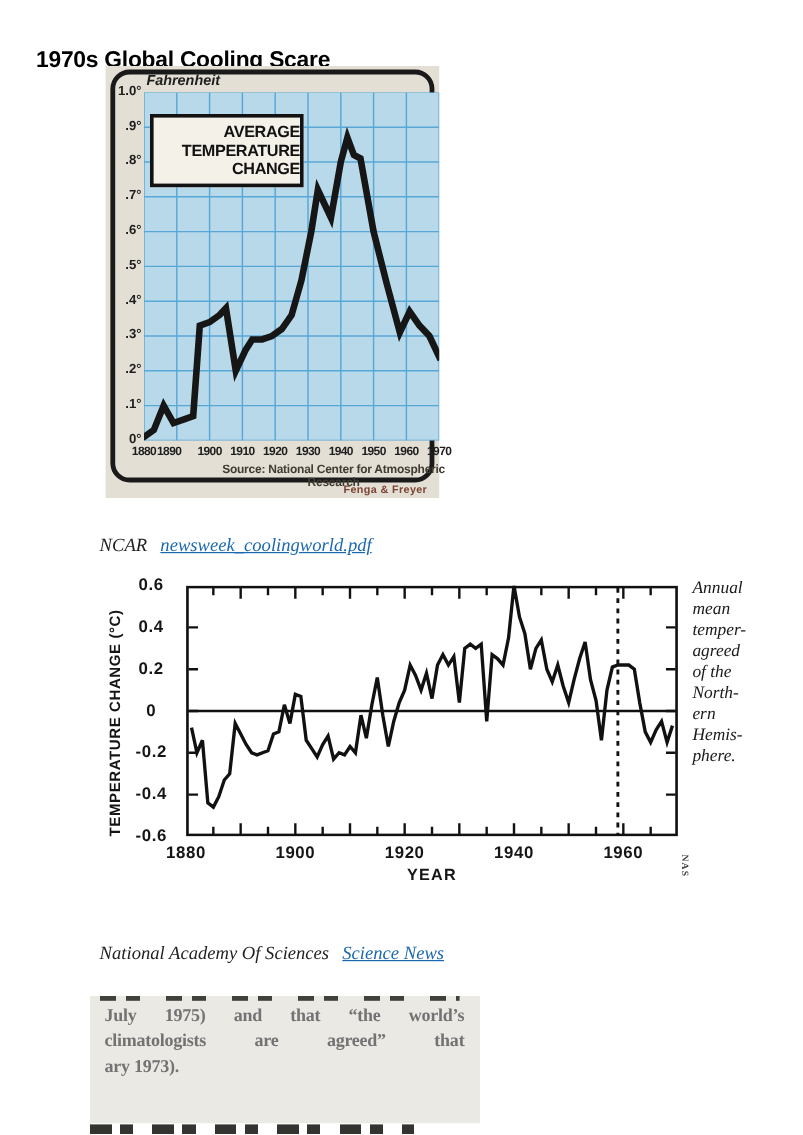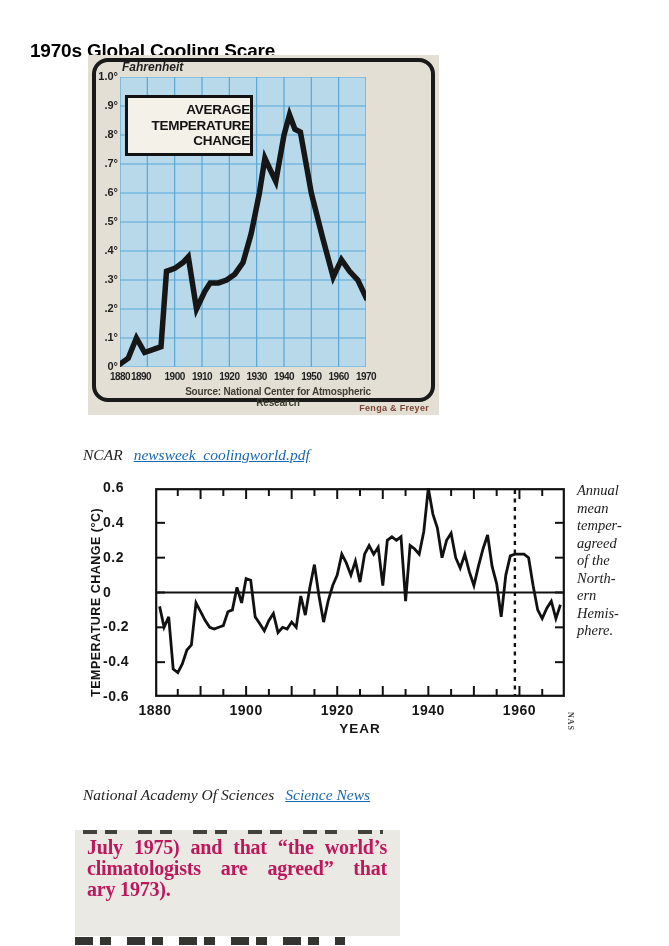--- a/index.html
+++ b/index.html
@@ -3,21 +3,21 @@
 <meta charset="utf-8">
 <style>
   html,body{margin:0;padding:0}
   body{width:669px;height:946px;background:#ffffff;position:relative;overflow:hidden;
        font-family:"Liberation Sans",sans-serif;}
   .abs{position:absolute;}
 
   #page-title{left:30px;top:12px;font-size:19px;font-weight:bold;color:#000;letter-spacing:-0.2px;margin-top:28px;}
 
   
-  #scan1{left:88px;top:55px;width:351px;height:360px;background:#e3dfd4;}
+  #scan1{left:88px;top:55px;width:278px;height:360px;background:#e3dfd4;}
   #scan1-border{position:absolute;left:4px;top:3px;right:4px;bottom:13px;
                 border:4px solid #1a1a1a;border-radius:16px;}
   #c1-fahrenheit{left:34px;top:5px;font-style:italic;font-weight:bold;font-size:12px;color:#1e1e1e;}
   #c1-svg-wrap{left:32px;top:22px;width:246px;height:290px;}
   .c1-ylab{position:absolute;left:4px;width:26px;text-align:right;
            font-size:11px;font-weight:bold;color:#1e1e1e;line-height:12px;}
   .c1-xlab{position:absolute;top:316px;width:28px;text-align:center;
            font-size:10px;font-weight:bold;color:#1e1e1e;letter-spacing:-0.5px;}
   #c1-box{left:37px;top:40px;width:122px;background:#f4f1e9;border:3px solid #121212;
           text-align:right;font-weight:bold;font-size:13.5px;line-height:15.5px;
@@ -30,39 +30,39 @@
   
   .cap{font-family:"Liberation Serif",serif;font-style:italic;font-size:15.5px;color:#222;}
   .cap .prefix{margin-right:11px;}
   .cap a{color:#1c68b0;text-decoration:underline;}
   #cap1{left:83px;top:446px;}
   #cap2{left:83px;top:786px;}
 
   
   #chart2{left:85px;top:478px;width:584px;height:280px;background:#fff;}
   #c2-svg-wrap{left:70px;top:10px;width:410px;height:209px;}
-  .c2-ylab{position:absolute;left:18px;width:46px;text-align:left;
+  .c2-ylab{position:absolute;left:18px;width:46px;text-align:center;
            font-size:14px;font-weight:bold;color:#151515;letter-spacing:0.5px;}
   .c2-xlab{position:absolute;top:224px;width:46px;text-align:center;
            font-size:14px;font-weight:bold;color:#151515;letter-spacing:0.5px;}
   #c2-ylabel{left:4px;top:10px;height:209px;display:flex;align-items:center;
              writing-mode:vertical-rl;transform:rotate(180deg);
              font-size:12.5px;font-weight:bold;color:#151515;letter-spacing:0.5px;}
   #c2-xlabel{left:215px;top:243px;width:120px;text-align:center;
              font-size:13.5px;font-weight:bold;color:#151515;letter-spacing:1px;}
   #c2-note{left:492px;top:4px;width:92px;font-family:"Liberation Serif",serif;
            font-style:italic;font-size:14.5px;line-height:17.5px;color:#1a1a1a;}
   #c2-nas{left:481px;top:234px;writing-mode:vertical-rl;font-family:"Liberation Serif",serif;
           font-size:8px;letter-spacing:1px;color:#444;font-weight:bold;}
 
   
   #clip{left:75px;top:830px;width:325px;height:106px;background:#eae9e4;overflow:hidden;}
   #clip-text{position:absolute;left:12px;top:7px;width:300px;
-             font-family:"Liberation Serif",serif;font-weight:bold;font-size:20px;
-             line-height:21px;color:#be185d;letter-spacing:-0.2px;}
+             font-family:"Liberation Serif",serif;font-weight:bold;font-size:15px;
+             line-height:21px;color:#737373;letter-spacing:-0.2px;}
   .clip-line{text-align:justify;text-align-last:justify;white-space:nowrap;}
   .clip-line.last{text-align-last:left;}
   #clip-topcut{position:absolute;left:8px;top:0;width:300px;height:4px;opacity:.85;
     background:repeating-linear-gradient(90deg,#24241f 0 14px,rgba(0,0,0,0) 14px 22px,#24241f 22px 34px,rgba(0,0,0,0) 34px 55px);}
   #clip-botcut{left:75px;top:937px;width:270px;height:8px;opacity:.9;
     background:repeating-linear-gradient(90deg,#1d1d19 0 18px,rgba(0,0,0,0) 18px 25px,#1d1d19 25px 36px,rgba(0,0,0,0) 36px 52px);}
 </style>
 </head>
 <body>
 

